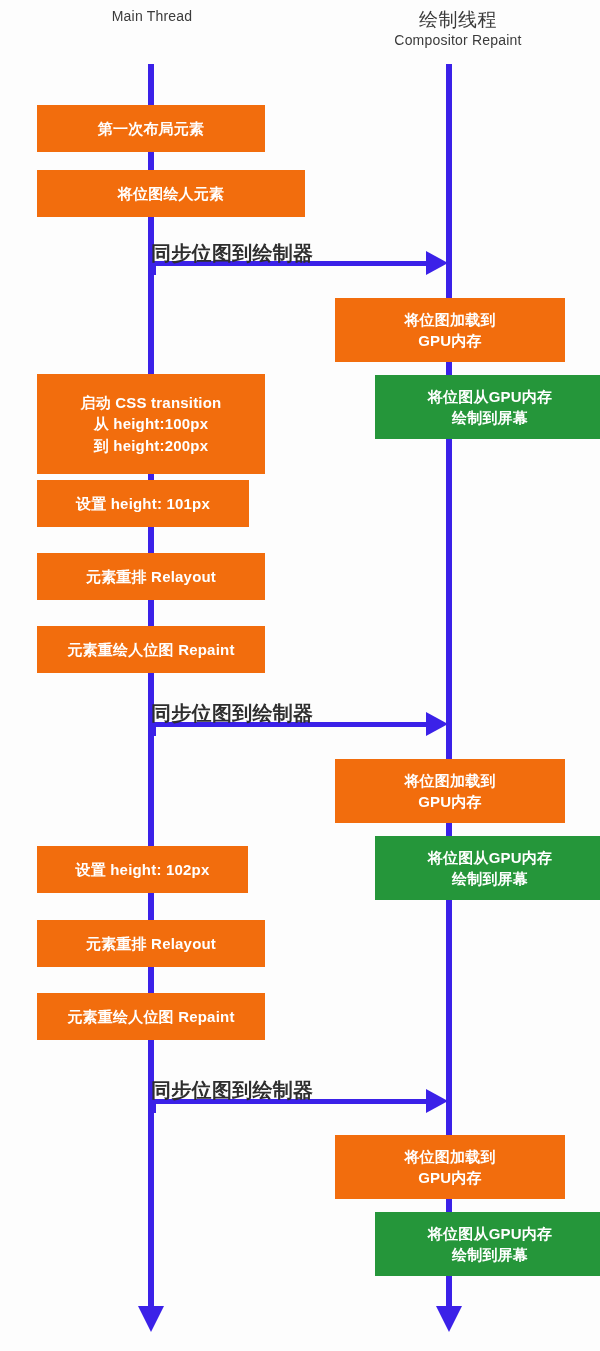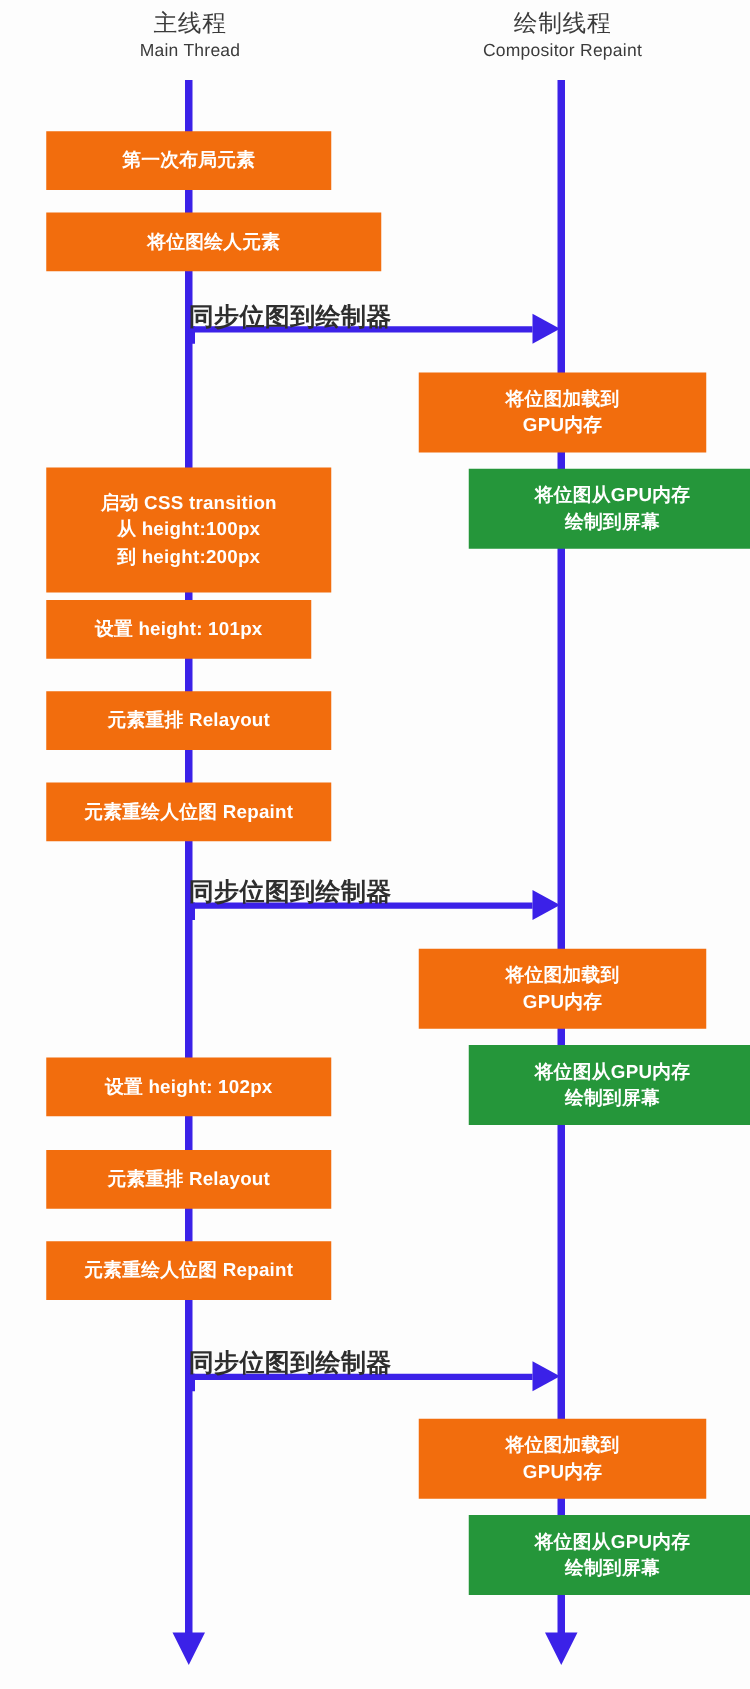--- a/index.html
+++ b/index.html
@@ -104,25 +104,24 @@
     letter-spacing: 0.3px;
     font-weight: bold;
   }
 </style>
 </head>
 <body>
 
 <div id="diagram">
 
   <div class="thread-header" style="left:32px; top:8px; width:240px;">
-    <span class="zh">主线程</span>
     <span class="en">Main Thread</span>
   </div>
 
-  <div class="thread-header" style="left:330px; top:8px; width:240px;">
+  <div class="thread-header" style="left:338px; top:8px; width:240px;">
     <span class="zh">绘制线程</span>
     <span class="en">Compositor Repaint</span>
   </div>
 
   <div class="lifeline" style="left:148px; top:64px; height:1248px;"></div>
   <div class="lifeline-arrow" style="left:138px; top:1306px;"></div>
 
   <div class="lifeline" style="left:446px; top:64px; height:1248px;"></div>
   <div class="lifeline-arrow" style="left:436px; top:1306px;"></div>
 
@@ -145,21 +144,21 @@
   </div>
 
   <div class="box orange" style="left:37px; top:553px; width:228px; height:47px;">
     <span class="txt">元素重排 Relayout</span>
   </div>
 
   <div class="box orange" style="left:37px; top:626px; width:228px; height:47px;">
     <span class="txt">元素重绘人位图 Repaint</span>
   </div>
 
-  <div class="box orange" style="left:37px; top:846px; width:228px; height:47px;">
+  <div class="box orange" style="left:37px; top:846px; width:211px; height:47px;">
     <span class="txt">设置 height: 102px</span>
   </div>
 
   <div class="box orange" style="left:37px; top:920px; width:228px; height:47px;">
     <span class="txt">元素重排 Relayout</span>
   </div>
 
   <div class="box orange" style="left:37px; top:993px; width:228px; height:47px;">
     <span class="txt">元素重绘人位图 Repaint</span>
   </div>

